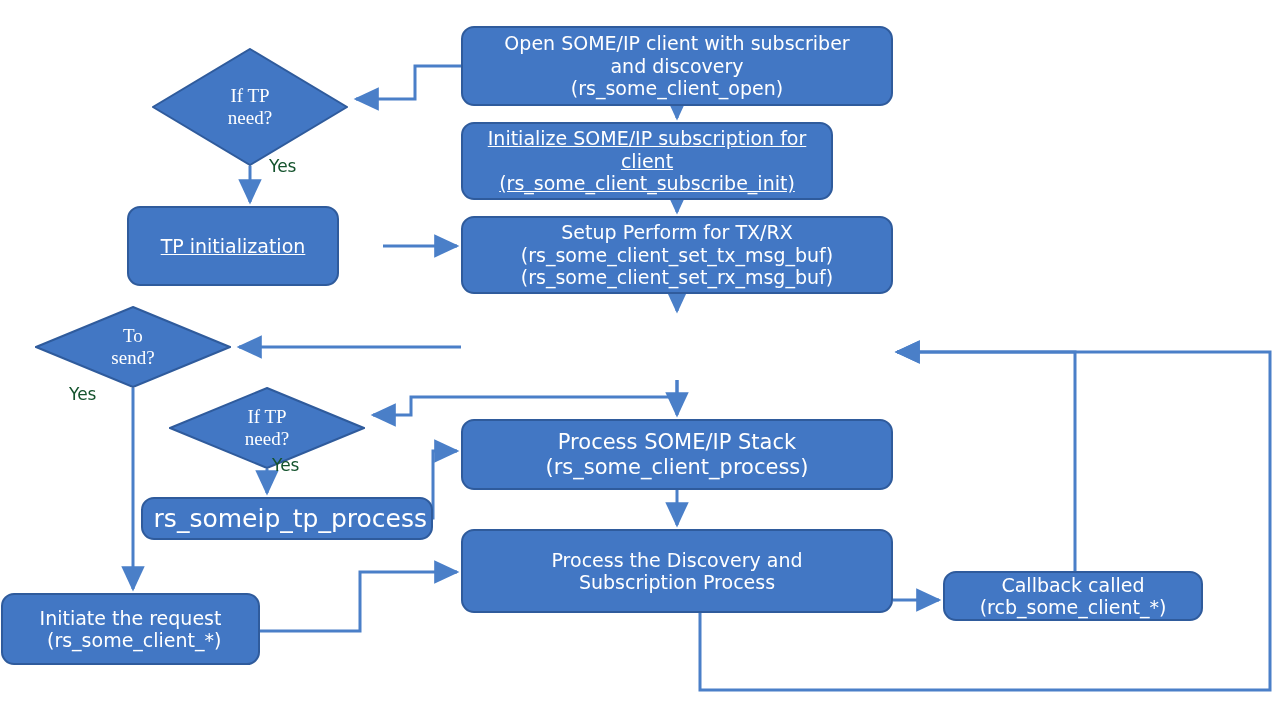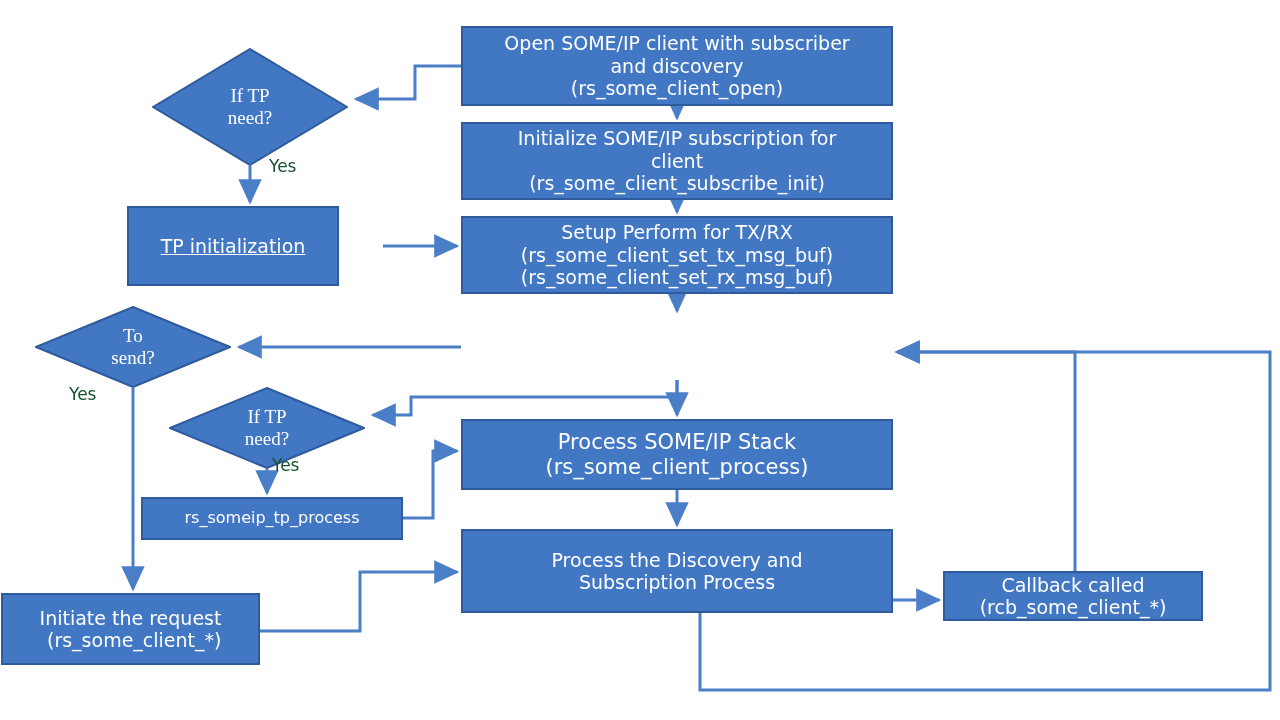--- a/index.html
+++ b/index.html
@@ -29,20 +29,21 @@
   .node {
     position: absolute;
     box-sizing: border-box;
     display: flex;
     align-items: center;
     justify-content: center;
     text-align: center;
     color: #ffffff;
     line-height: 1.18;
     z-index: 3;
+    border-radius: 13px;
   }
   .proc {
     background: #4277c4;
     border: 2px solid #2f5b9c;
   }
   .proc .txt {
     padding: 0 4px;
     white-space: pre-line;
   }
   .dec {
@@ -126,21 +127,21 @@
   </div>
 
   <div class="node dec" style="left:152px; top:48px; width:196px; height:118px; font-size:19px;">
     <svg class="diamond" viewBox="0 0 196 118" preserveAspectRatio="none">
       <polygon points="98,1 195,59 98,117 1,59" fill="#4277c4" stroke="#2f5b9c" stroke-width="2"></polygon>
     </svg>
     <span class="txt">If TP
 need?</span>
   </div>
 
-  <div class="node proc" style="left:461px; top:122px; width:432px; height:78px; font-size:19px;">
+  <div class="node proc" style="left:461px; top:122px; width:372px; height:78px; font-size:19px;text-decoration:underline;">
     <span class="txt">Initialize SOME/IP subscription for
 client
 (rs_some_client_subscribe_init)</span>
   </div>
 
   <div class="node proc" style="left:127px; top:206px; width:212px; height:80px; font-size:19px;text-decoration:underline;">
     <span class="txt">TP initialization</span>
   </div>
 
   <div class="node proc" style="left:461px; top:216px; width:432px; height:78px; font-size:19px;">
@@ -164,21 +165,21 @@
     </svg>
     <span class="txt">If TP
 need?</span>
   </div>
 
   <div class="node proc" style="left:461px; top:419px; width:432px; height:71px; font-size:21px;">
     <span class="txt">Process SOME/IP Stack
 (rs_some_client_process)</span>
   </div>
 
-  <div class="node proc" style="left:141px; top:497px; width:262px; height:43px; font-size:16px;">
+  <div class="node proc" style="left:141px; top:497px; width:292px; height:43px; font-size:25px;justify-content:flex-end;">
     <span class="txt">rs_someip_tp_process</span>
   </div>
 
   <div class="node proc" style="left:461px; top:529px; width:432px; height:84px; font-size:19px;">
     <span class="txt">Process the Discovery and
 Subscription Process</span>
   </div>
 
   <div class="node proc" style="left:943px; top:571px; width:260px; height:50px; font-size:19px;">
     <span class="txt">Callback called

